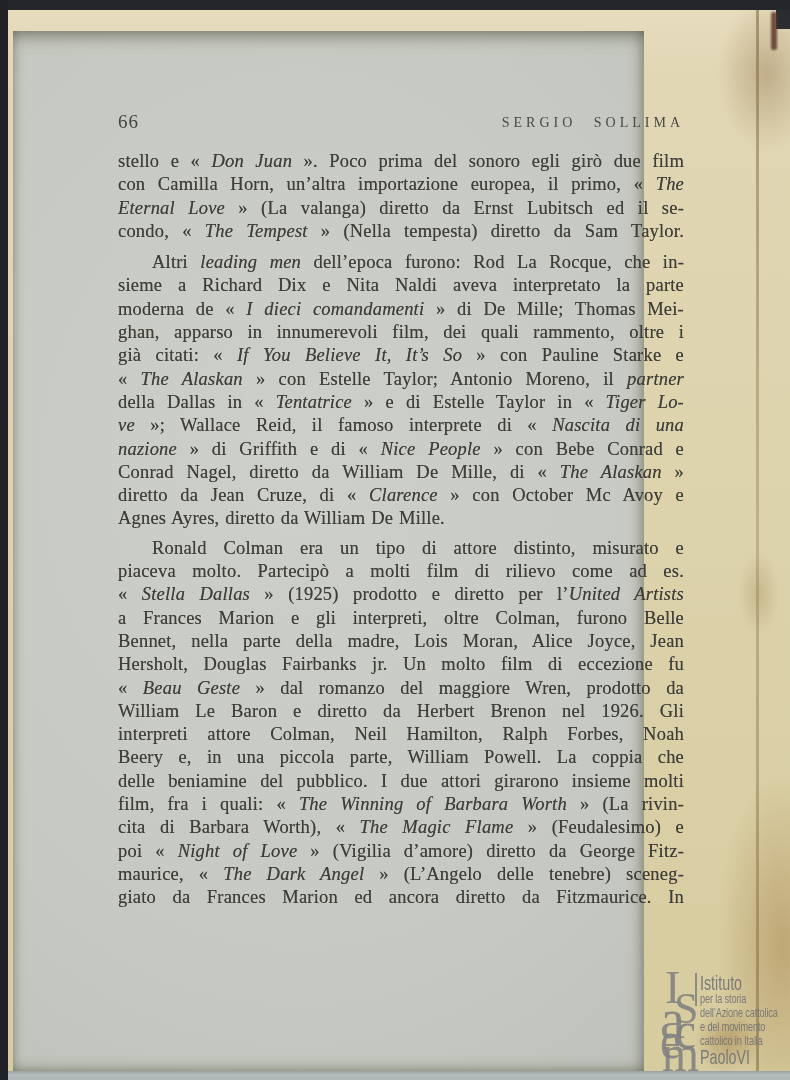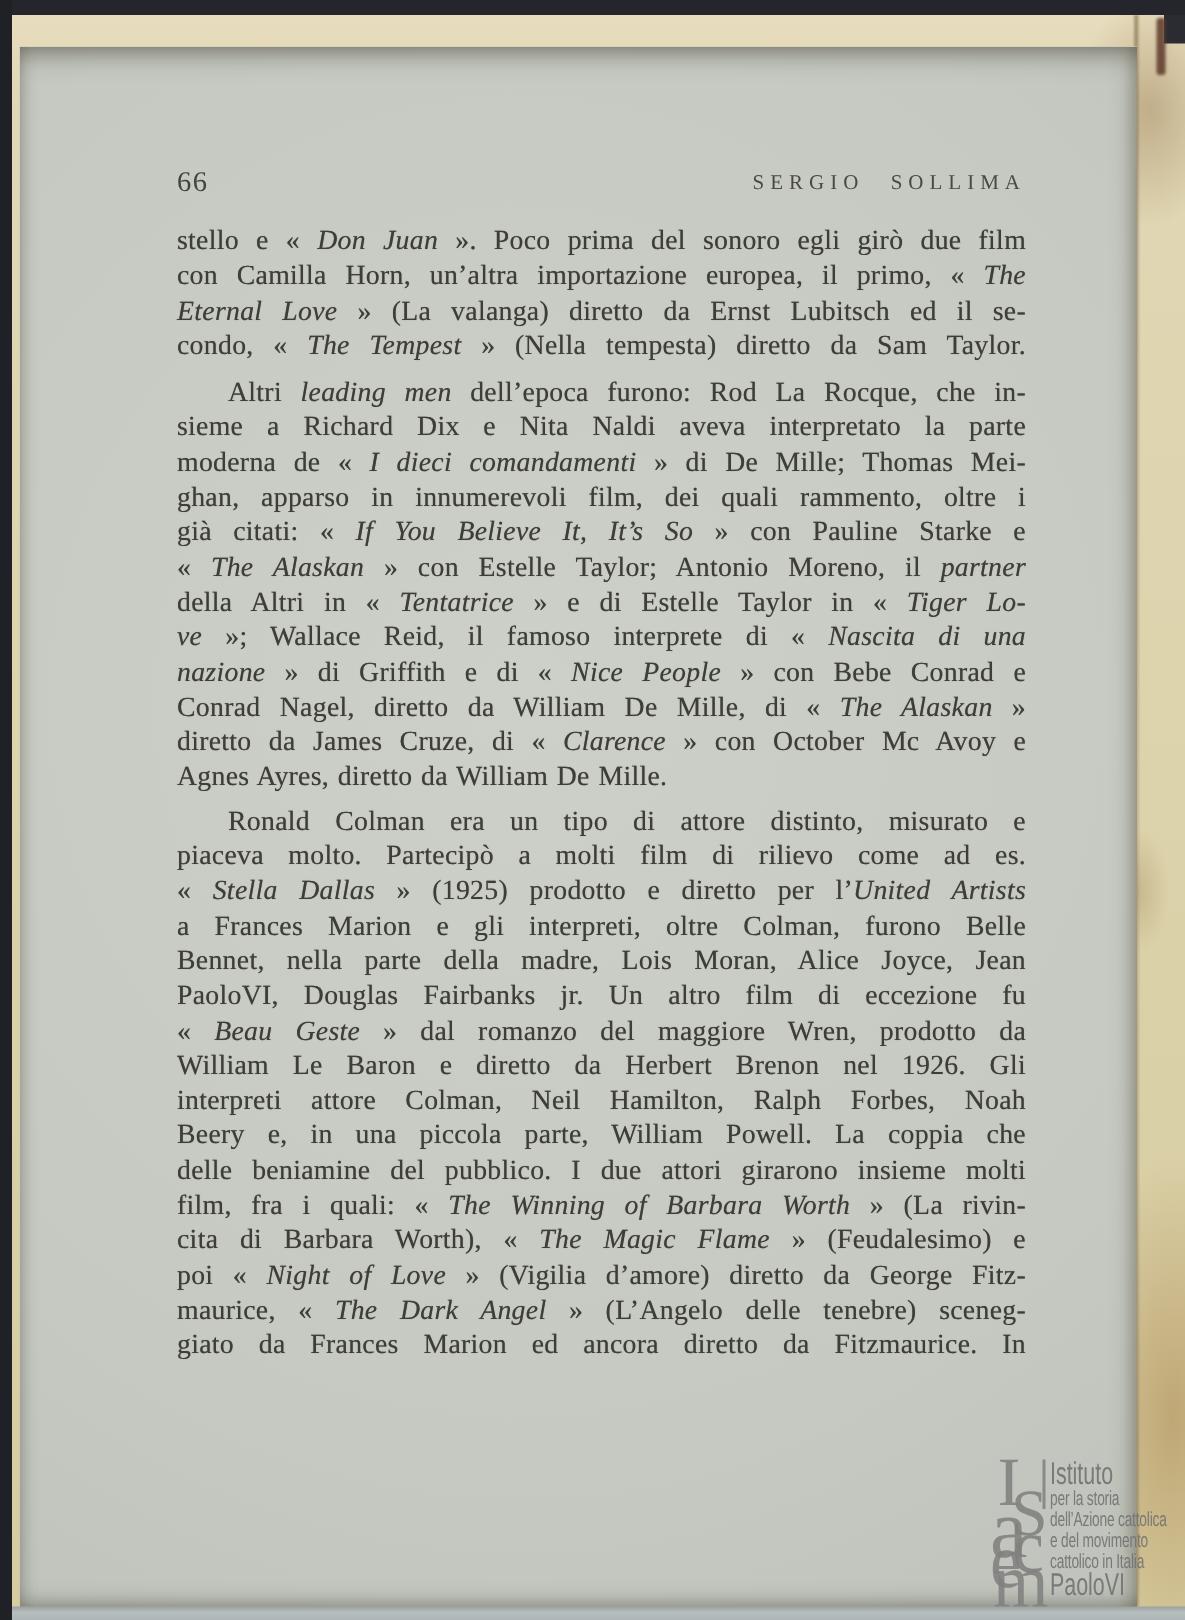--- a/index.html
+++ b/index.html
@@ -19,21 +19,21 @@
     background:linear-gradient(180deg,#9aa1a1,#b7bebe 45%,#aeb5b6);}
   .left-strip{position:absolute;left:0;top:0;width:8px;height:1080px;background:#1f2126;}
   .corner-notch{position:absolute;left:776px;top:10px;width:14px;height:19px;background:#2b2c31;}
   .binding-mark{position:absolute;left:771px;top:12px;width:6px;height:38px;
     background:#5d392c;filter:blur(1px);opacity:.85;border-radius:2px;}
   .crease{position:absolute;left:756px;top:10px;width:3px;height:1061px;
     background:linear-gradient(180deg,rgba(120,100,60,.55),rgba(140,115,70,.35) 50%,rgba(120,95,55,.5));
     filter:blur(.6px);}
 
   
-  .main-page{position:absolute;left:13px;top:31px;width:745px;height:1040px;
+  .main-page{position:absolute;left:13px;top:31px;width:631px;height:1040px;
     background:radial-gradient(120% 90% at 45% 42%, #cdd0c8 0%, #c6c9c1 55%, #bdc1b9 85%, #b1b5ad 100%);
     box-shadow:
       inset 0 15px 16px -10px rgba(75,70,55,.55),
       inset -10px 0 14px -8px rgba(80,72,50,.5),
       inset 8px 0 12px -8px rgba(70,70,60,.4),
       inset 0 -10px 14px -9px rgba(70,70,60,.45);}
 
   .pagenum{position:absolute;left:105px;top:81px;font-size:19px;line-height:19px;
     color:#454540;letter-spacing:1px;}
   .runhead{position:absolute;left:105px;top:84px;width:566px;text-align:right;
@@ -75,32 +75,32 @@
         <div class="line"><span>stello e « </span><em>Don Juan</em><span> ». Poco prima del sonoro egli girò due film</span></div>
         <div class="line"><span>con Camilla Horn, un’altra importazione europea, il primo, « </span><em>The</em></div>
         <div class="line"><em>Eternal Love</em><span> » (La valanga) diretto da Ernst Lubitsch ed il se-</span></div>
         <div class="line"><span>condo, « </span><em>The Tempest</em><span> » (Nella tempesta) diretto da Sam Taylor.</span></div>
         <div class="line indent" style="margin-top: 8px;"><span>Altri </span><em>leading men</em><span> dell’epoca furono: Rod La Rocque, che in-</span></div>
         <div class="line"><span>sieme a Richard Dix e Nita Naldi aveva interpretato la parte</span></div>
         <div class="line"><span>moderna de « </span><em>I dieci comandamenti</em><span> » di De Mille; Thomas Mei-</span></div>
         <div class="line"><span>ghan, apparso in innumerevoli film, dei quali rammento, oltre i</span></div>
         <div class="line"><span>già citati: « </span><em>If You Believe It, It’s So</em><span> » con Pauline Starke e</span></div>
         <div class="line"><span>« </span><em>The Alaskan</em><span> » con Estelle Taylor; Antonio Moreno, il </span><em>partner</em></div>
-        <div class="line"><span>della Altri in « </span><em>Tentatrice</em><span> » e di Estelle Taylor in « </span><em>Tiger Lo-</em></div>
+        <div class="line"><span>della Dallas in « </span><em>Tentatrice</em><span> » e di Estelle Taylor in « </span><em>Tiger Lo-</em></div>
         <div class="line"><em>ve</em><span> »; Wallace Reid, il famoso interprete di « </span><em>Nascita di una</em></div>
         <div class="line"><em>nazione</em><span> » di Griffith e di « </span><em>Nice People</em><span> » con Bebe Conrad e</span></div>
         <div class="line"><span>Conrad Nagel, diretto da William De Mille, di « </span><em>The Alaskan</em><span> »</span></div>
-        <div class="line"><span>diretto da James Cruze, di « </span><em>Clarence</em><span> » con October Mc Avoy e</span></div>
+        <div class="line"><span>diretto da Jean Cruze, di « </span><em>Clarence</em><span> » con October Mc Avoy e</span></div>
         <div class="line short"><span>Agnes Ayres, diretto da William De Mille.</span></div>
         <div class="line indent" style="margin-top: 6px;"><span>Ronald Colman era un tipo di attore distinto, misurato e</span></div>
         <div class="line"><span>piaceva molto. Partecipò a molti film di rilievo come ad es.</span></div>
         <div class="line"><span>« </span><em>Stella Dallas</em><span> » (1925) prodotto e diretto per l’</span><em>United Artists</em></div>
         <div class="line"><span>a Frances Marion e gli interpreti, oltre Colman, furono Belle</span></div>
         <div class="line"><span>Bennet, nella parte della madre, Lois Moran, Alice Joyce, Jean</span></div>
-        <div class="line"><span>PaoloVI, Douglas Fairbanks jr. Un altro film di eccezione fu</span></div>
+        <div class="line"><span>Hersholt, Douglas Fairbanks jr. Un molto film di eccezione fu</span></div>
         <div class="line"><span>« </span><em>Beau Geste</em><span> » dal romanzo del maggiore Wren, prodotto da</span></div>
         <div class="line"><span>William Le Baron e diretto da Herbert Brenon nel 1926. Gli</span></div>
         <div class="line"><span>interpreti attore Colman, Neil Hamilton, Ralph Forbes, Noah</span></div>
         <div class="line"><span>Beery e, in una piccola parte, William Powell. La coppia che</span></div>
         <div class="line"><span>delle beniamine del pubblico. I due attori girarono insieme molti</span></div>
         <div class="line"><span>film, fra i quali: « </span><em>The Winning of Barbara Worth</em><span> » (La rivin-</span></div>
         <div class="line"><span>cita di Barbara Worth), « </span><em>The Magic Flame</em><span> » (Feudalesimo) e</span></div>
         <div class="line"><span>poi « </span><em>Night of Love</em><span> » (Vigilia d’amore) diretto da George Fitz-</span></div>
         <div class="line"><span>maurice, « </span><em>The Dark Angel</em><span> » (L’Angelo delle tenebre) sceneg-</span></div>
         <div class="line"><span>giato da Frances Marion ed ancora diretto da Fitzmaurice. In</span></div>

